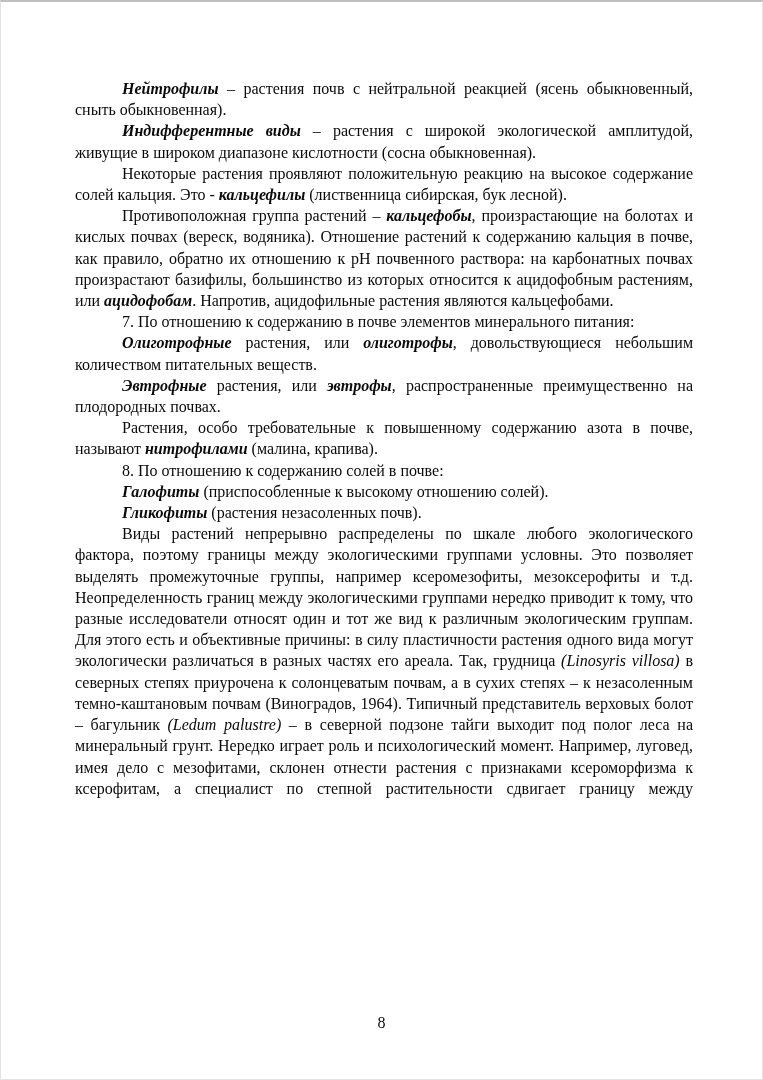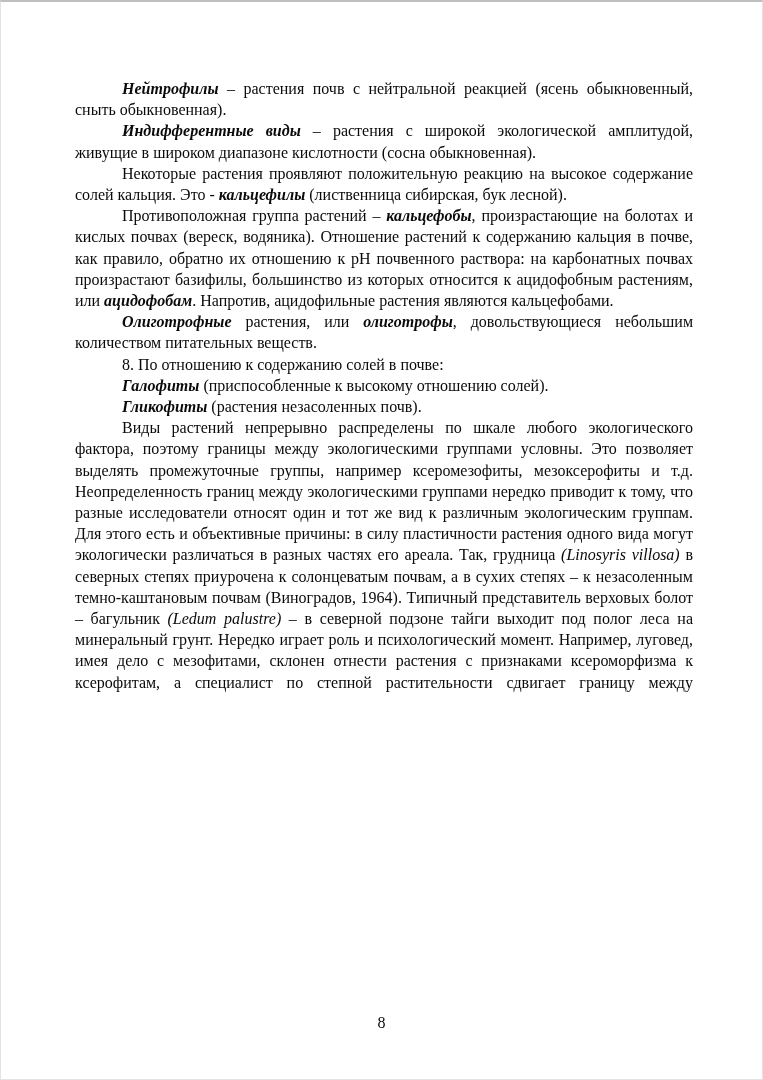--- a/index.html
+++ b/index.html
@@ -51,20 +51,23 @@
 </style>
 </head>
 <body>
 
 <div class="page">
   <div class="content">
       <p><span class="bi">Нейтрофилы</span><span> – растения почв с нейтральной реакцией (ясень обыкновенный, сныть обыкновенная).</span></p>
       <p><span class="bi">Индифферентные виды</span><span> – растения с широкой экологической амплитудой, живущие в широком диапазоне кислотности (сосна обыкновенная).</span></p>
       <p><span>Некоторые растения проявляют положительную реакцию на высокое содержание солей кальция. Это - </span><span class="bi">кальцефилы</span><span> (лиственница сибирская, бук лесной).</span></p>
       <p><span>Противоположная группа растений – </span><span class="bi">кальцефобы</span><span>, произрастающие на болотах и кислых почвах (вереск, водяника). Отношение растений к содержанию кальция в почве, как правило, обратно их отношению к рН почвенного раствора: на карбонатных почвах произрастают базифилы, большинство из которых относится к ацидофобным растениям, или </span><span class="bi">ацидофобам</span><span>. Напротив, ацидофильные растения являются кальцефобами.</span></p>
+      <p><span>7. По отношению к содержанию в почве элементов минерального питания:</span></p>
       <p><span class="bi">Олиготрофные</span><span> растения, или </span><span class="bi">олиготрофы</span><span>, довольствующиеся небольшим количеством питательных веществ.</span></p>
+      <p><span class="bi">Эвтрофные</span><span> растения, или </span><span class="bi">эвтрофы</span><span>, распространенные преимущественно на плодородных почвах.</span></p>
+      <p><span>Растения, особо требовательные к повышенному содержанию азота в почве, называют </span><span class="bi">нитрофилами</span><span> (малина, крапива).</span></p>
       <p><span>8.  По отношению к содержанию солей в почве:</span></p>
       <p><span class="bi">Галофиты</span><span> (приспособленные к высокому отношению солей).</span></p>
       <p><span class="bi">Гликофиты</span><span> (растения незасоленных почв).</span></p>
       <p class="cont"><span>Виды растений непрерывно распределены по шкале любого экологического фактора, поэтому границы между экологическими группами условны. Это позволяет выделять промежуточные группы, например ксеромезофиты, мезоксерофиты и т.д. Неопределенность границ между экологическими группами нередко приводит к тому, что разные исследователи относят один и тот же вид к различным экологическим группам. Для этого есть и объективные причины: в силу пластичности растения одного вида могут экологически различаться в разных частях его ареала. Так, грудница </span><span class="i">(Linosyris villosa)</span><span> в северных степях приурочена к солонцеватым почвам, а в сухих степях – к незасоленным темно-каштановым почвам (Виноградов, 1964). Типичный представитель верховых болот – багульник </span><span class="i">(Ledum palustre)</span><span> – в северной подзоне тайги выходит под полог леса на минеральный грунт. Нередко играет роль и психологический момент. Например, луговед, имея дело с мезофитами, склонен отнести растения с признаками ксероморфизма к ксерофитам, а специалист по степной растительности сдвигает границу между</span></p>
     </div>
   <div class="page-number">8</div>
 </div>
 
 </body></html>

